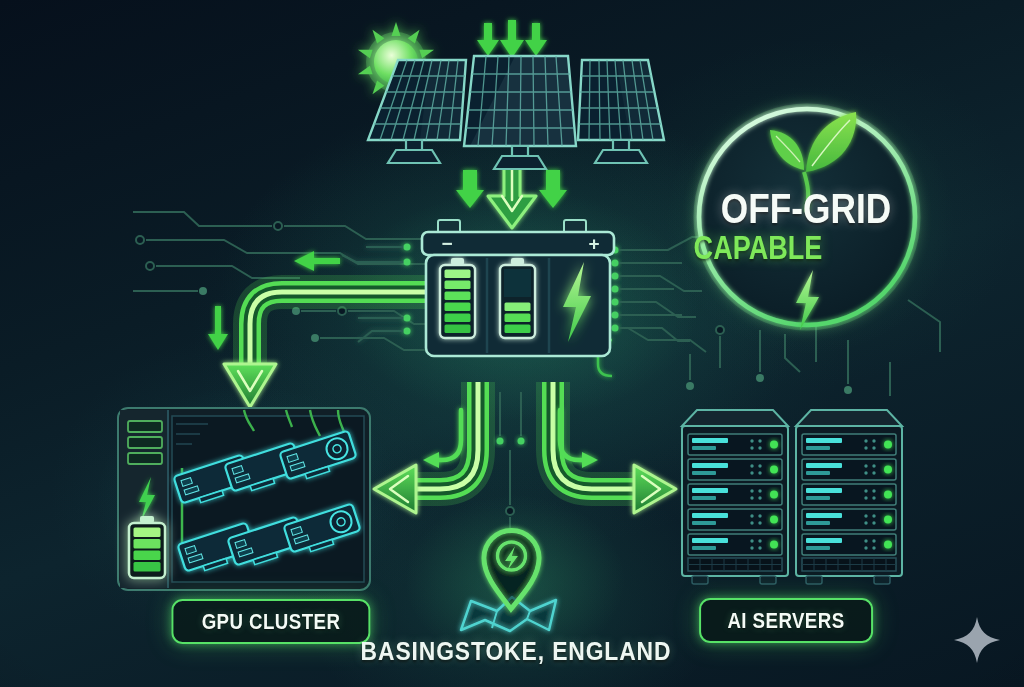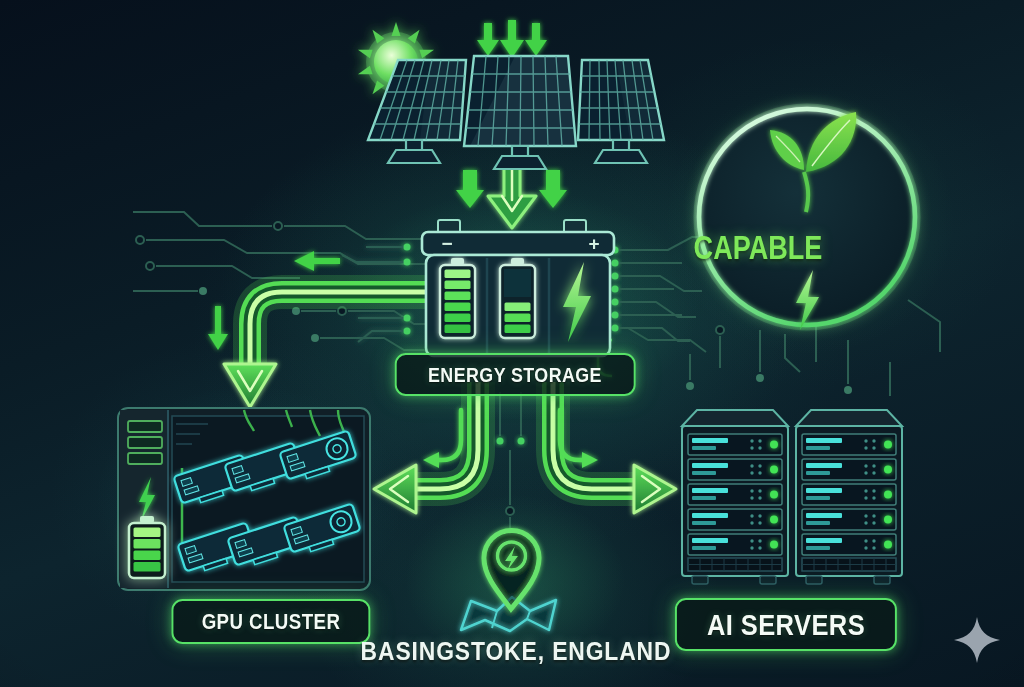--- a/index.html
+++ b/index.html
@@ -51,21 +51,21 @@
   .vent{stroke:#1c3b46;stroke-width:1;}
 
   
   .chip{position:absolute;transform:translateX(-50%);border:2.5px solid #57e267;border-radius:11px;
     background:rgba(9,27,24,.78);color:#f4fbf6;font-weight:700;padding:8px 16px 7px;letter-spacing:.5px;
     box-shadow:0 0 10px rgba(86,226,106,.55),0 0 26px rgba(86,226,106,.30);
     text-shadow:0 1px 2px rgba(0,0,0,.65),0 0 8px rgba(150,255,170,.25);white-space:nowrap;}
   .cond{display:inline-block;transform:scaleX(.85);transform-origin:center;white-space:nowrap;}
   .chipEnergy{left:515px;top:353px;font-size:21px;}
   .chipGpu{left:243px;top:599px;font-size:22px;margin-left:28px;}
-  .chipAi{left:786px;top:598px;font-size:30px;}
+  .chipAi{left:786px;top:598px;font-size:22px;}
   .badgeL1{position:absolute;left:806px;top:184px;transform:translateX(-50%);color:#f6fbf7;font-size:43px;font-weight:800;
     text-shadow:0 0 12px rgba(255,255,255,.35),0 2px 3px rgba(0,0,0,.6);white-space:nowrap;}
   .badgeL2{position:absolute;left:758px;top:229px;transform:translateX(-50%);color:#7fe95a;font-size:33px;font-weight:800;
     text-shadow:0 0 12px rgba(120,255,110,.5),0 2px 3px rgba(0,0,0,.6);white-space:nowrap;}
   .locText{position:absolute;left:516px;top:636px;transform:translateX(-50%);color:#eef7f2;font-size:26px;font-weight:800;
     letter-spacing:1px;text-shadow:0 0 10px rgba(180,255,200,.28),0 2px 3px rgba(0,0,0,.7);white-space:nowrap;}
 </style>
 </head>
 <body>
 
@@ -375,18 +375,18 @@
       <path d="M511 609 C498 592 484 576 484 558 A 27.5 27.5 0 1 1 539 558 C539 576 525 592 511 609 Z" fill="rgba(10,26,22,.55)" stroke="#66e26c" stroke-width="5"></path>
       <circle cx="511.5" cy="556" r="14" fill="none" stroke="#66e26c" stroke-width="3.5"></circle>
       <path d="M515 546 L505 561 L511 561 L507 571 L518 556 L512 556 Z" fill="#66e26c"></path>
     </g>
 
     <path transform="translate(977,640)" d="M0 -23 C2.5 -9 9 -2.5 23 0 C9 2.5 2.5 9 0 23 C-2.5 9 -9 2.5 -23 0 C-9 -2.5 -2.5 -9 0 -23 Z" fill="#9aa4ae"></path>
   </svg>
 
   <div class="vignette"></div>
 
-  <div class="chip chipEnergy"><span class="cond">ENERGY STORAGE</span></div>
   <div class="chip chipGpu"><span class="cond">GPU CLUSTER</span></div>
   <div class="chip chipAi"><span class="cond">AI SERVERS</span></div>
+  <div class="badgeL1"><span class="cond" style="transform:scaleX(.82)">OFF-GRID</span></div>
   <div class="badgeL2"><span class="cond" style="transform:scaleX(.82)">CAPABLE</span></div>
   <div class="locText"><span class="cond" style="transform:scaleX(.88)">BASINGSTOKE, ENGLAND</span></div>
 </div>
 
 </body></html>

